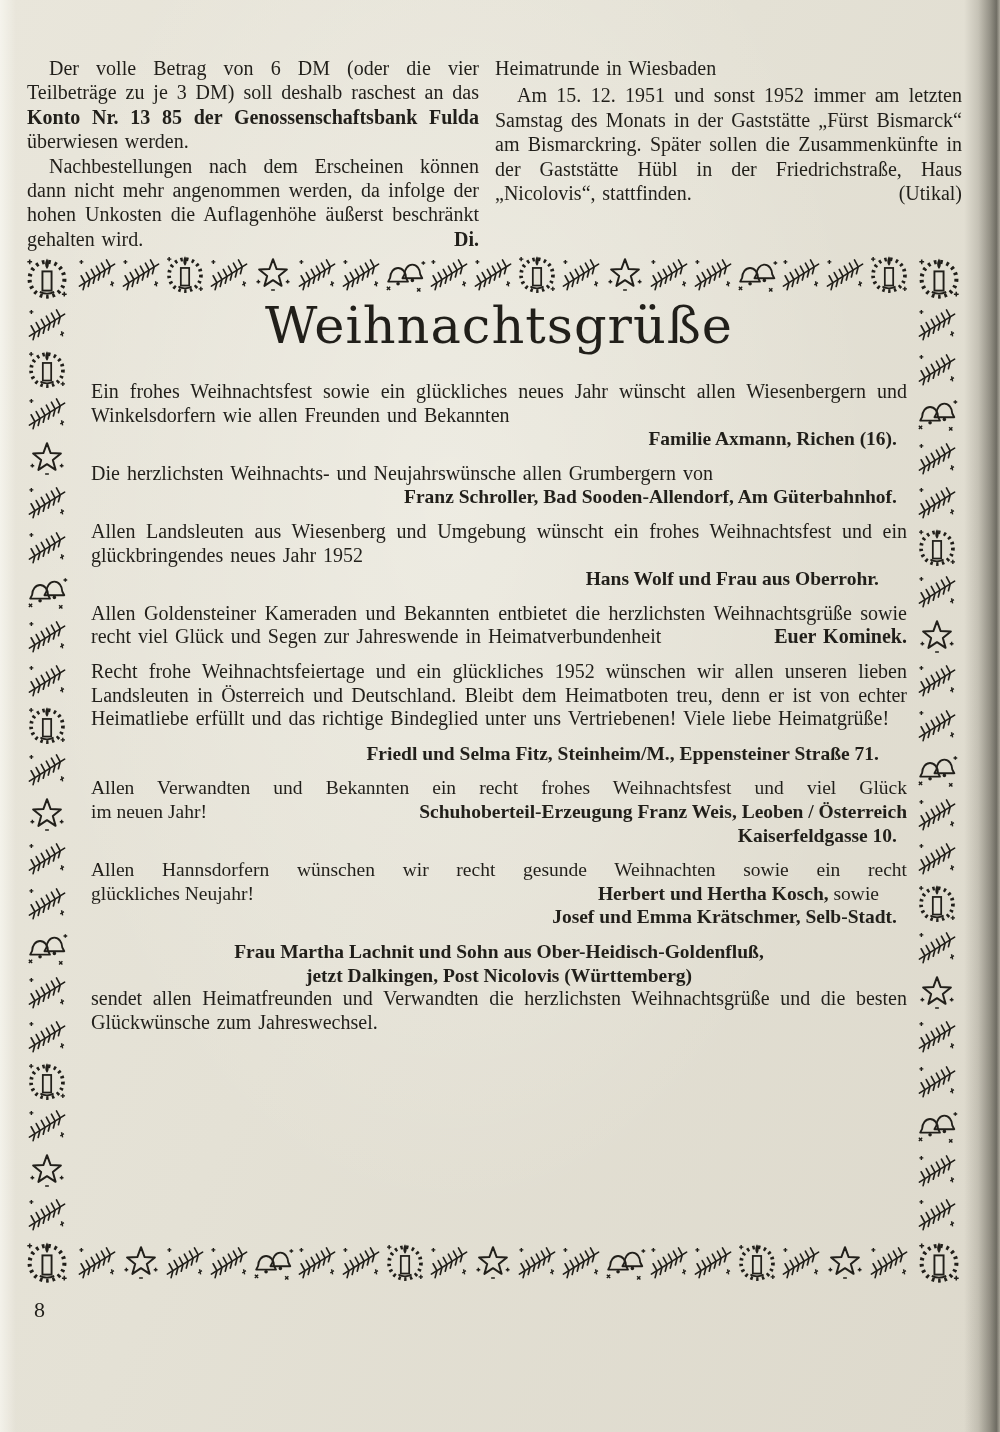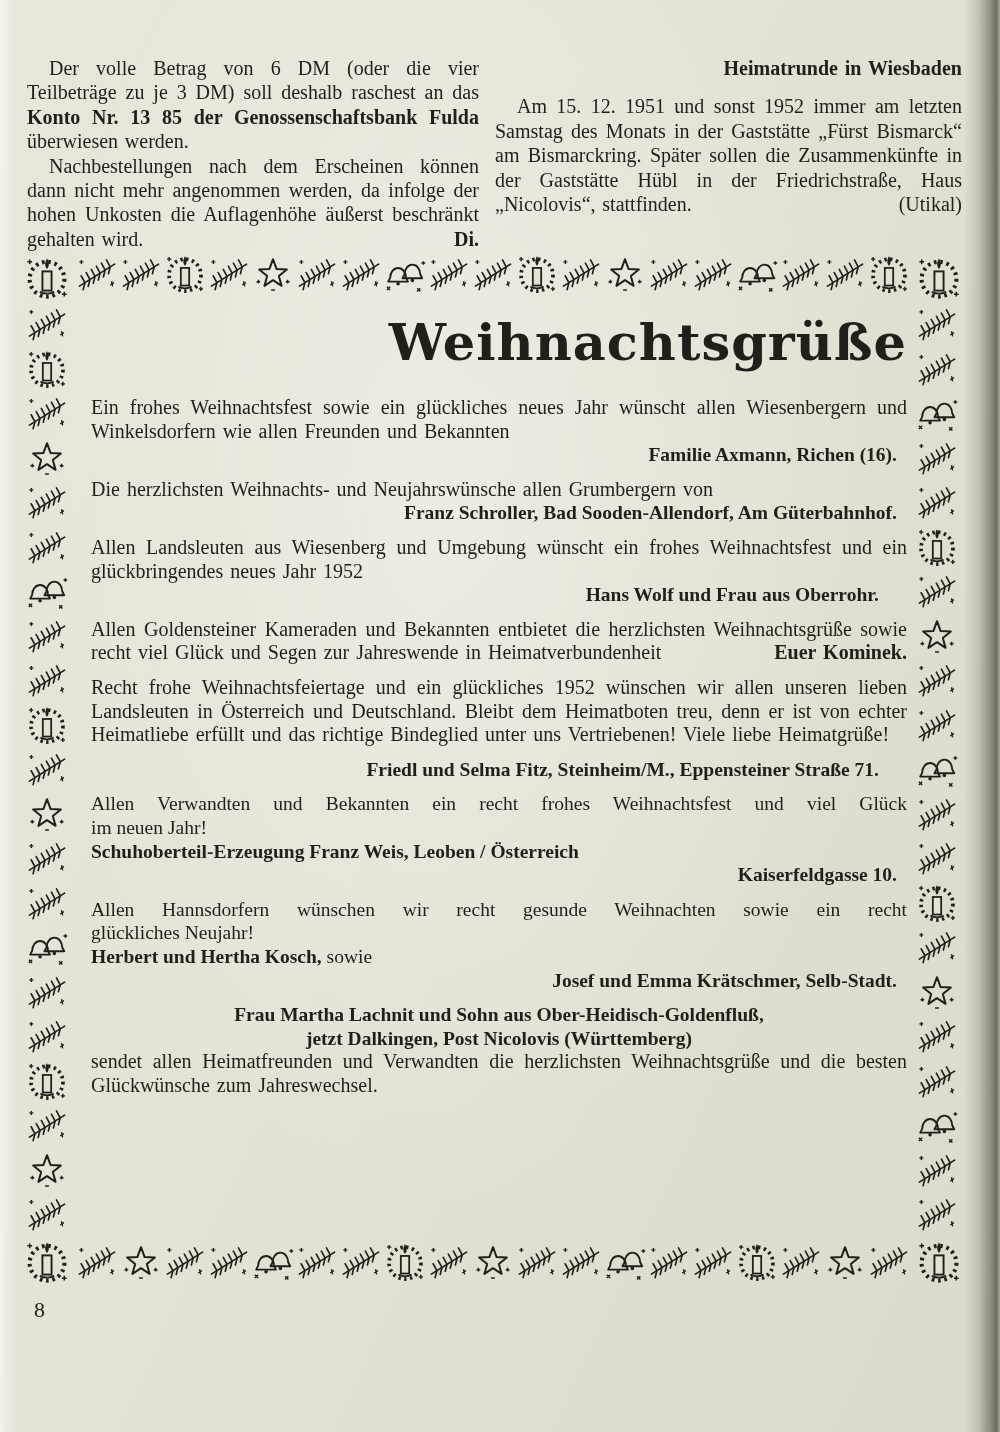--- a/index.html
+++ b/index.html
@@ -19,51 +19,51 @@
 
   
   .top-articles{position:absolute;left:27px;top:56px;width:935px;display:flex;gap:16px;}
   .col-left{width:452px;font-size:20px;line-height:24.4px;text-align:justify;word-spacing:0.09em;}
   .col-right{flex:1;font-size:20px;line-height:24.4px;text-align:justify;word-spacing:0.09em;}
   .indent{text-indent:22px;}
   p{margin:0;}
   .b{font-weight:bold;}
   .sig-float{float:right;font-weight:bold;}
   .sig-float-reg{float:right;}
-  .art-head{text-align:right;font-weight:bold;font-size:20px;margin-bottom:14px;text-indent:0;}
+  .art-head{text-align:left;font-weight:normal;font-size:20px;margin-bottom:3px;text-indent:0;}
 
   
   .frame{position:absolute;left:25px;top:252px;width:936px;height:1034px;}
   .strip{position:absolute;display:flex;justify-content:space-between;overflow:hidden;}
   .strip-h{left:50px;right:50px;height:46px;flex-direction:row;}
   .strip-top{top:0;}
   .strip-bottom{bottom:0;}
   .strip-v{top:50px;bottom:50px;width:46px;flex-direction:column;}
   .strip-left{left:0;}
   .strip-right{right:0;}
   .motif{width:44px;height:44px;display:block;flex:0 0 auto;}
   .corner{position:absolute;width:48px;height:56px;}
   .corner svg{width:48px;height:56px;display:block;}
   .c-tl{left:-2px;top:-2px;}
   .c-tr{right:-2px;top:-2px;}
   .c-bl{left:-2px;bottom:-4px;}
   .c-br{right:-2px;bottom:-4px;}
 
   
   .greet-content{position:absolute;left:66px;right:54px;top:46px;bottom:42px;}
-  .title{text-align:right;font-family:"DejaVu Serif",serif;font-weight:bold;
-    font-size:51px;line-height:1.1;margin:16px 0 26px 0;letter-spacing:1px;}
+  .title{text-align:center;font-family:"DejaVu Serif",serif;font-weight:normal;
+    font-size:51px;line-height:1.1;margin:0 0 26px 0;letter-spacing:1px;}
   .block{margin-bottom:11px;}
   .gtext{font-size:20px;line-height:23.6px;text-align:justify;word-spacing:0.1em;}
   .gsig{font-size:19.5px;line-height:23.6px;font-weight:bold;text-align:right;}
   .pad28{padding-right:28px;}
   .pad10{padding-right:10px;}
   .fill-line{font-size:19.5px;line-height:23.6px;text-align:justify;text-align-last:justify;}
-  .split{display:flex;justify-content:space-between;align-items:flex-start;
-    font-size:19.5px;line-height:23.6px;flex-direction:column;}
+  .split{display:flex;justify-content:space-between;align-items:flex-end;
+    font-size:19.5px;line-height:23.6px;}
   .lead-center{font-size:19.5px;line-height:23.6px;font-weight:bold;text-align:center;}
 
   .page-number{position:absolute;left:34px;top:1297px;font-size:22px;}
   .svg-defs{position:absolute;width:0;height:0;overflow:hidden;}
 </style>
 </head>
 <body>
 
 <svg class="svg-defs" aria-hidden="true">
   <defs>

